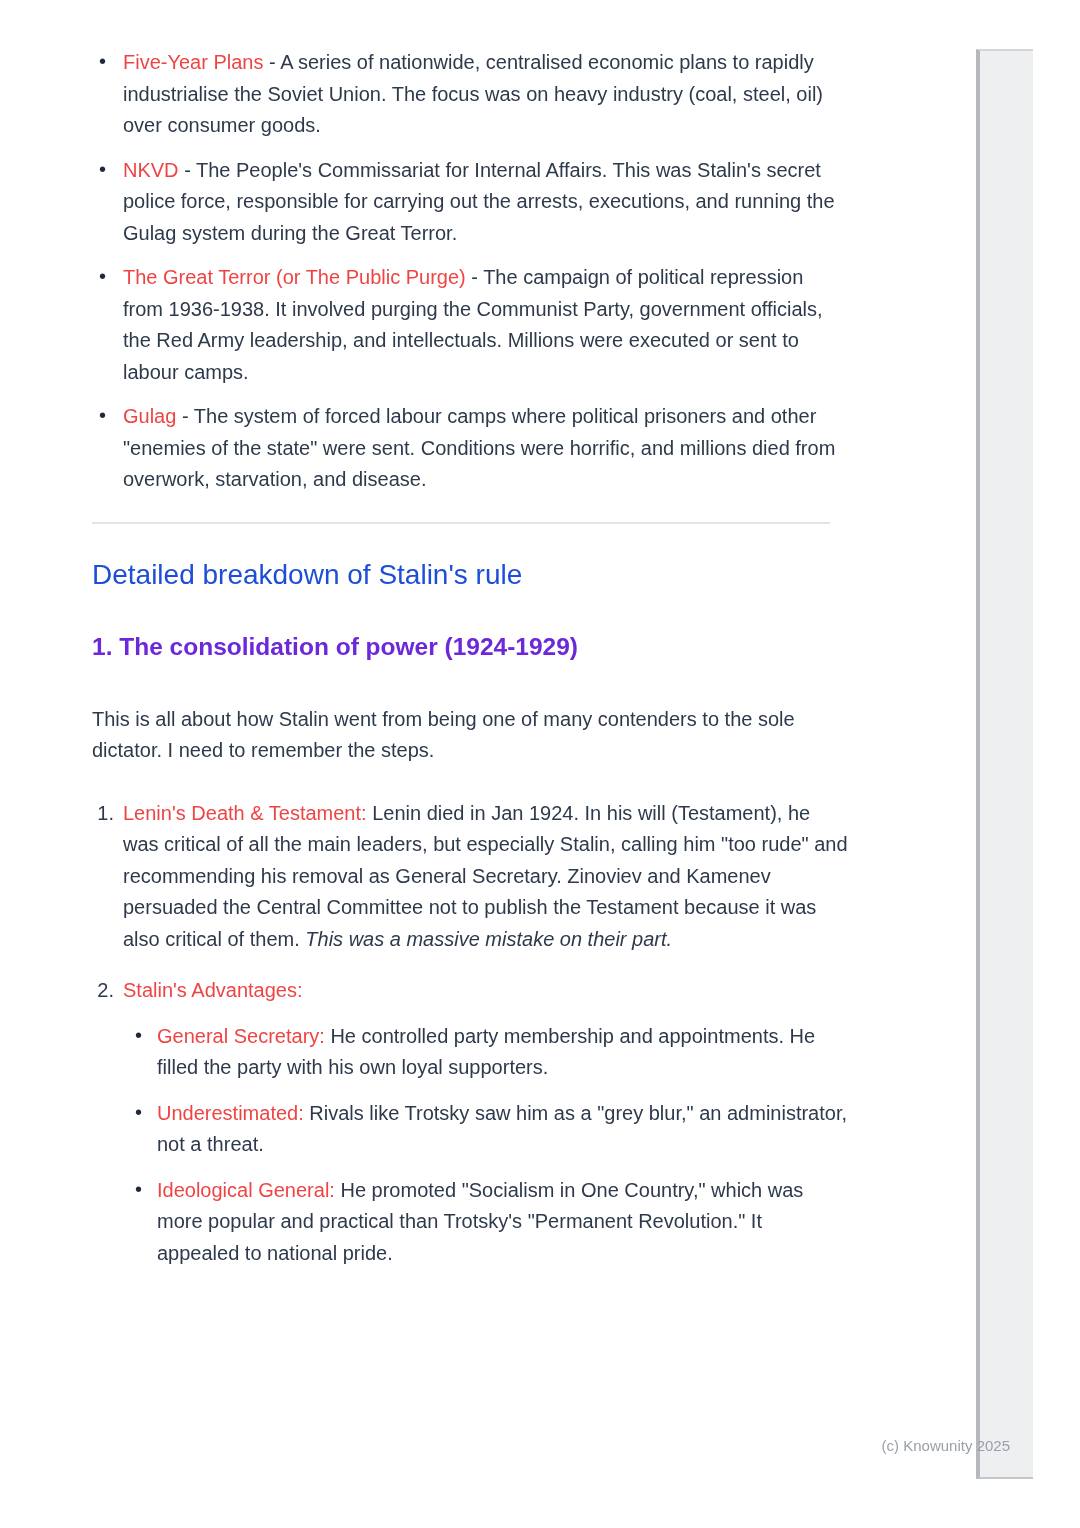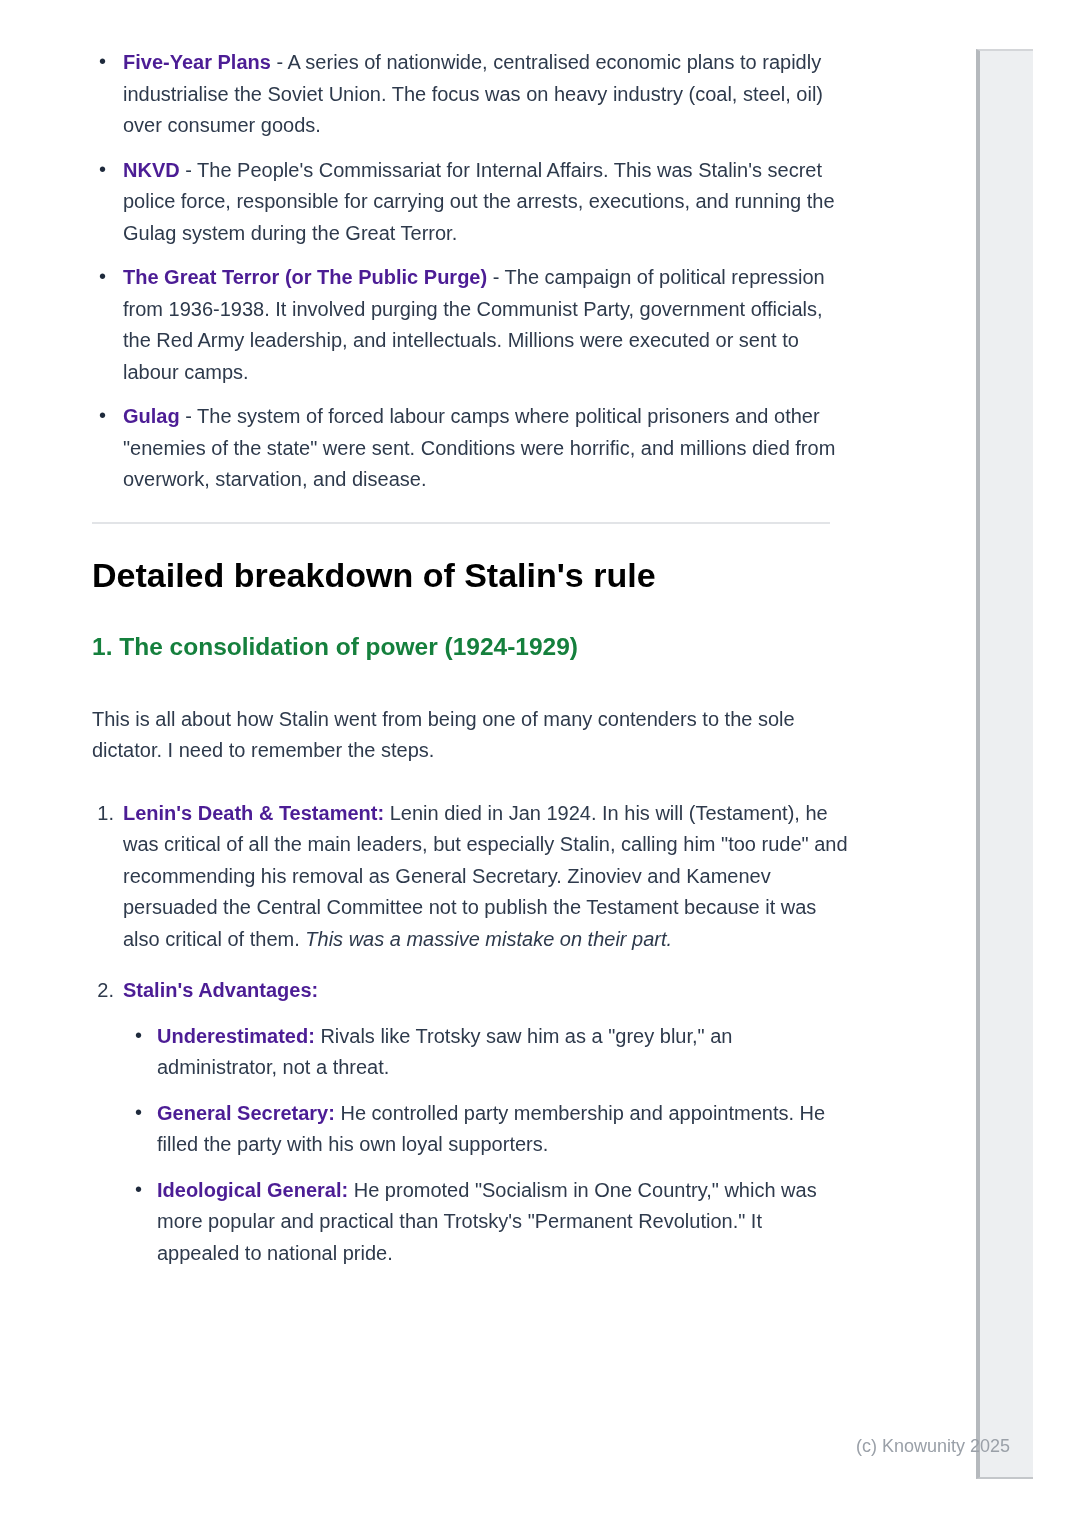--- a/index.html
+++ b/index.html
@@ -18,22 +18,22 @@
     position: absolute;
     left: 92px;
     top: 47px;
     width: 756px;
     color: #2e3a4c;
     font-size: 20px;
     line-height: 31.5px;
     z-index: 2;
   }
   strong {
-    font-weight: 700;
-    color: #4c1d95;
+    font-weight: 400;
+    color: #ef4444;
   }
   em {
     font-style: italic;
     text-align: right;
   }
   ul.glossary {
     list-style: none;
     margin: 0;
     padding: 0;
   }
@@ -50,31 +50,31 @@
     color: #1e2a3c;
   }
   hr.divider {
     border: none;
     border-top: 2px solid #e2e4e7;
     margin: 26px 0 0 0;
     width: 738px;
   }
   h1.section-heading {
     margin: 33px 0 0 0;
-    font-size: 34px;
+    font-size: 28px;
     line-height: 36px;
-    font-weight: 700;
-    color: #000000;
+    font-weight: 400;
+    color: #1d4ed8;
   }
   h2.subsection-heading {
     margin: 39px 0 0 0;
     font-size: 24.5px;
     line-height: 30px;
     font-weight: 700;
-    color: #15803d;
+    color: #6d28d9;
   }
   p.intro {
     margin: 42px 0 0 0;
   }
   ol.steps {
     list-style: none;
     margin: 31px 0 0 0;
     padding: 0;
   }
   ol.steps > li {
@@ -117,21 +117,21 @@
     background: #edeff1;
     border-left: 4px solid #b5b9bd;
     border-top: 2px solid #d4d6d9;
     border-bottom: 2px solid #c4c7ca;
     z-index: 1;
   }
   .watermark {
     position: absolute;
     right: 70px;
     top: 1436px;
-    font-size: 18px;
+    font-size: 15px;
     line-height: 20px;
     color: #9aa0a8;
     z-index: 3;
   }
 </style>
 </head>
 <body>
 
 <div class="content">
 
@@ -167,26 +167,26 @@
       <span class="step-num">1.</span>
       <strong>Lenin's Death &amp; Testament:</strong>
       <span>Lenin died in Jan 1924. In his will (Testament), he was critical of all the main leaders, but especially Stalin, calling him "too rude" and recommending his removal as General Secretary. Zinoviev and Kamenev persuaded the Central Committee not to publish the Testament because it was also critical of them.</span>
       <em>This was a massive mistake on their part.</em>
     </li>
     <li>
       <span class="step-num">2.</span>
       <strong>Stalin's Advantages:</strong>
       <ul class="sub">
         <li>
+          <strong>General Secretary:</strong>
+          <span>He controlled party membership and appointments. He filled the party with his own loyal supporters.</span>
+        </li>
+        <li>
           <strong>Underestimated:</strong>
           <span>Rivals like Trotsky saw him as a "grey blur," an administrator, not a threat.</span>
-        </li>
-        <li>
-          <strong>General Secretary:</strong>
-          <span>He controlled party membership and appointments. He filled the party with his own loyal supporters.</span>
         </li>
         <li>
           <strong>Ideological General:</strong>
           <span>He promoted "Socialism in One Country," which was more popular and practical than Trotsky's "Permanent Revolution." It appealed to national pride.</span>
         </li>
       </ul>
     </li>
   </ol>
 
 </div>

